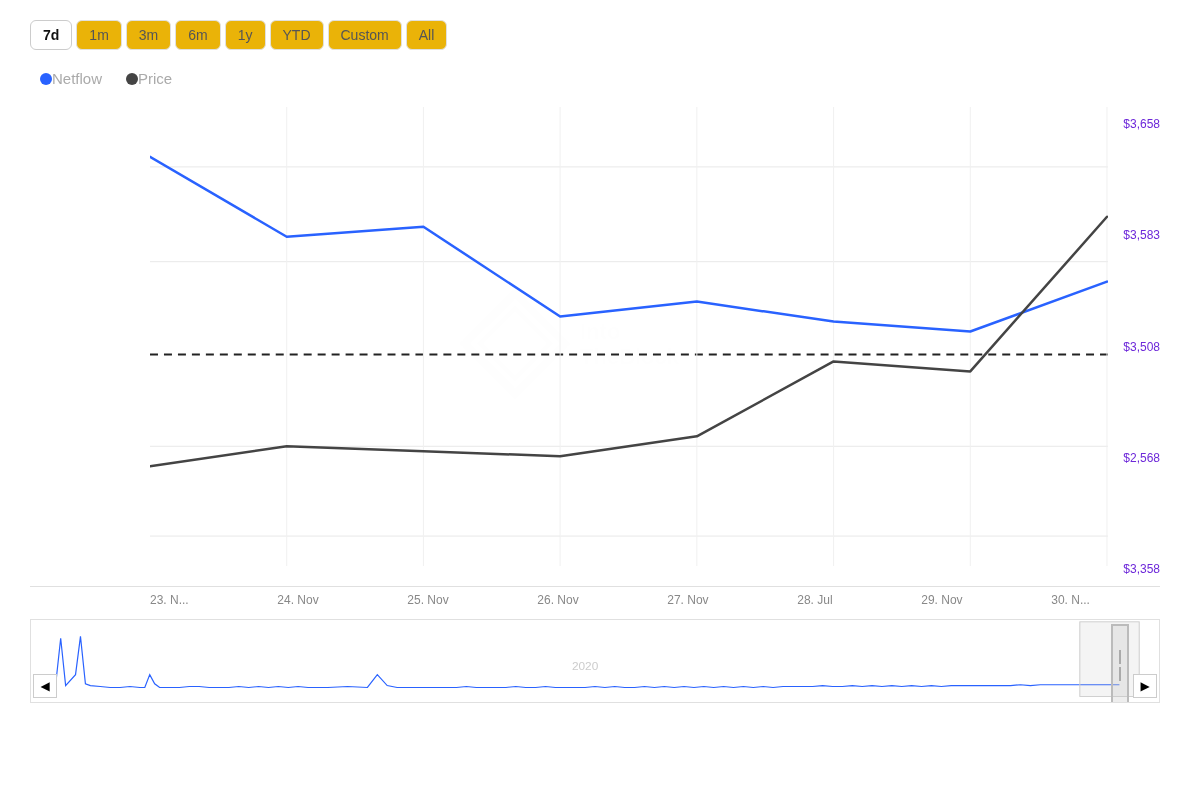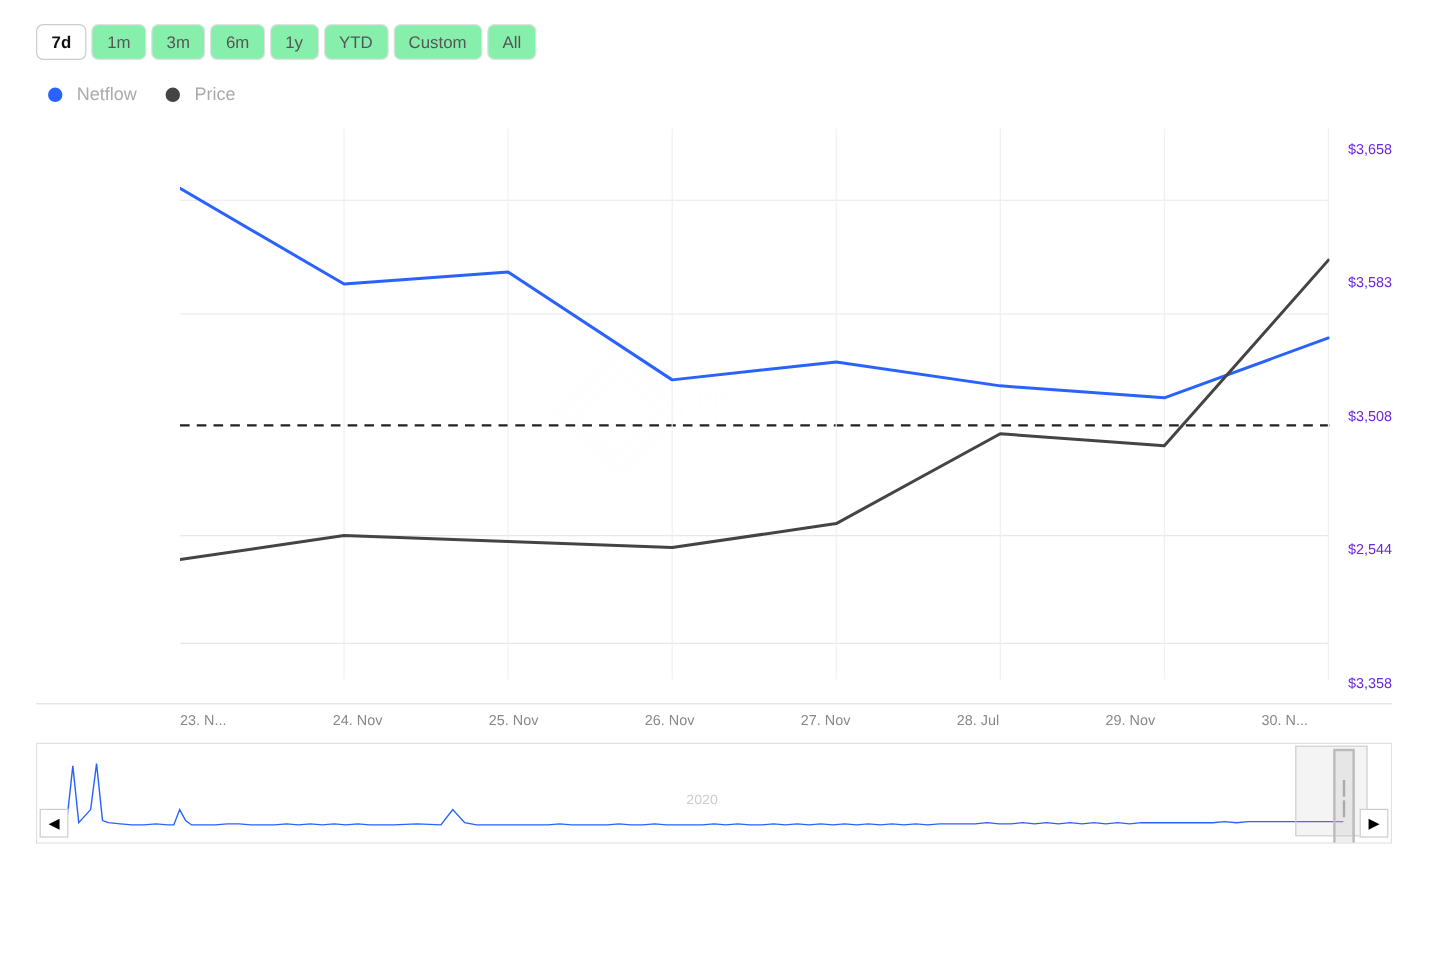--- a/index.html
+++ b/index.html
@@ -21,21 +21,21 @@
     .time-range {
       display: flex;
       align-items: center;
       gap: 4px;
       margin-bottom: 20px;
     }
     .time-btn {
       padding: 6px 12px;
       border: 1px solid #e0e0e0;
       border-radius: 6px;
-      background: #86efac;
+      background: #eab308;
       font-size: 14px;
       color: #555;
       cursor: pointer;
       font-weight: 400;
     }
     .time-btn.active {
       background: #fff;
       font-weight: 700;
       color: #111;
       border-color: #ccc;
@@ -45,21 +45,21 @@
     .legend {
       display: flex;
       align-items: center;
       gap: 24px;
       margin-bottom: 20px;
       margin-left: 10px;
     }
     .legend-item {
       display: flex;
       align-items: center;
-      gap: 12px;
+      gap: 0;
       font-size: 15px;
       color: #aaa;
     }
     .legend-dot {
       width: 12px;
       height: 12px;
       border-radius: 50%;
     }
     .legend-dot.blue { background: #2962ff; }
     .legend-dot.dark { background: #444; }
@@ -245,21 +245,21 @@
 
   <div class="chart-wrapper">
 
     <div class="main-chart">
 
 
       <div class="y-axis-right">
         <span class="y-label-right">$3,658</span>
         <span class="y-label-right">$3,583</span>
         <span class="y-label-right">$3,508</span>
-        <span class="y-label-right">$2,544</span>
+        <span class="y-label-right">$2,568</span>
         <span class="y-label-right">$3,358</span>
       </div>
 
       <div class="watermark">
         <svg width="280" height="120" viewBox="0 0 280 120" opacity="0.08">
 
           <polygon points="60,10 110,60 60,110 10,60" fill="none" stroke="#888" stroke-width="8"></polygon>
           <polygon points="60,25 95,60 60,95 25,60" fill="none" stroke="#888" stroke-width="5"></polygon>
           <text x="125" y="55" font-size="22" fill="#888" font-weight="700" font-family="sans-serif">Into</text>
           <text x="125" y="80" font-size="22" fill="#888" font-weight="700" font-family="sans-serif">TheBlock</text>

